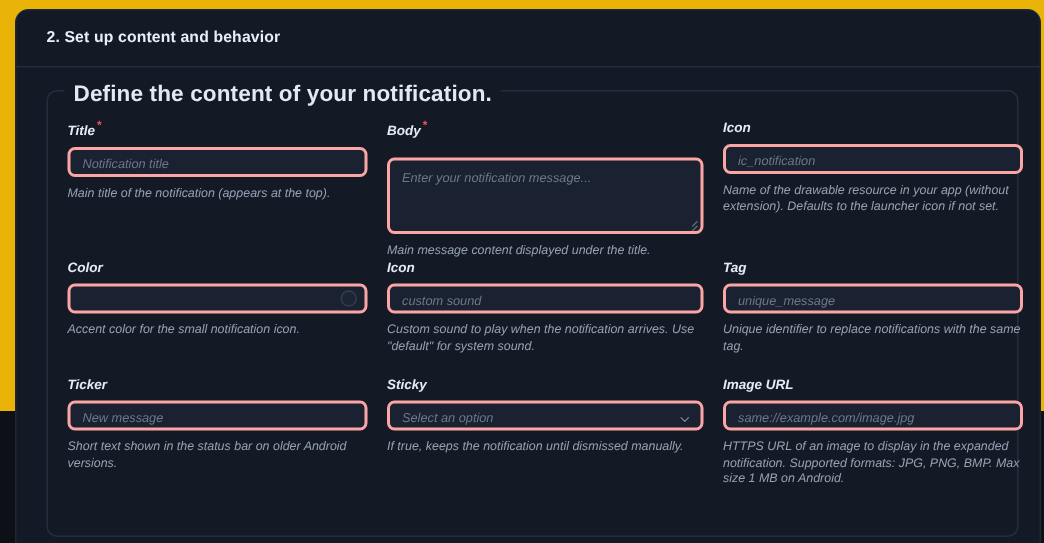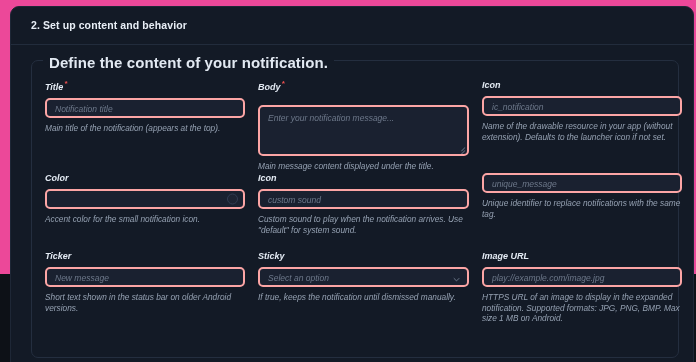--- a/index.html
+++ b/index.html
@@ -13,21 +13,21 @@
     overflow: hidden;
     font-family: "Liberation Sans", sans-serif;
     color: #e6edf3;
     -webkit-font-smoothing: antialiased;
   }
 
   .page {
     position: relative;
     width: 696px;
     height: 274px;
-    background: #ec4899;
+    background: #eab308;
   }
 
   
   .step-card {
     position: absolute;
     left: 10px;
     top: 6px;
     width: 684px;
     height: 362px;
     background: #131a26;
@@ -258,20 +258,23 @@
 
           <div class="col wide">
             <div class="field-label">
               <span>Icon</span>
             </div>
             <div class="control">custom sound</div>
             <div class="help">Custom sound to play when the notification arrives. Use "default" for system sound.</div>
           </div>
 
           <div class="col">
+            <div class="field-label">
+              <span>Tag</span>
+            </div>
             <div class="control">unique_message</div>
             <div class="help">Unique identifier to replace notifications with the same tag.</div>
           </div>
 
         </div>
 
         <div class="row r3">
 
           <div class="col">
             <div class="field-label">
@@ -293,21 +296,21 @@
                   </svg>
               </span>
             </div>
             <div class="help">If true, keeps the notification until dismissed manually.</div>
           </div>
 
           <div class="col">
             <div class="field-label">
               <span>Image URL</span>
             </div>
-            <div class="control">play://example.com/image.jpg</div>
+            <div class="control">same://example.com/image.jpg</div>
             <div class="help">HTTPS URL of an image to display in the expanded notification. Supported formats: JPG, PNG, BMP. Max size 1 MB on Android.</div>
           </div>
 
         </div>
 
       </div>
     </div>
 
   </div>
 </div>

